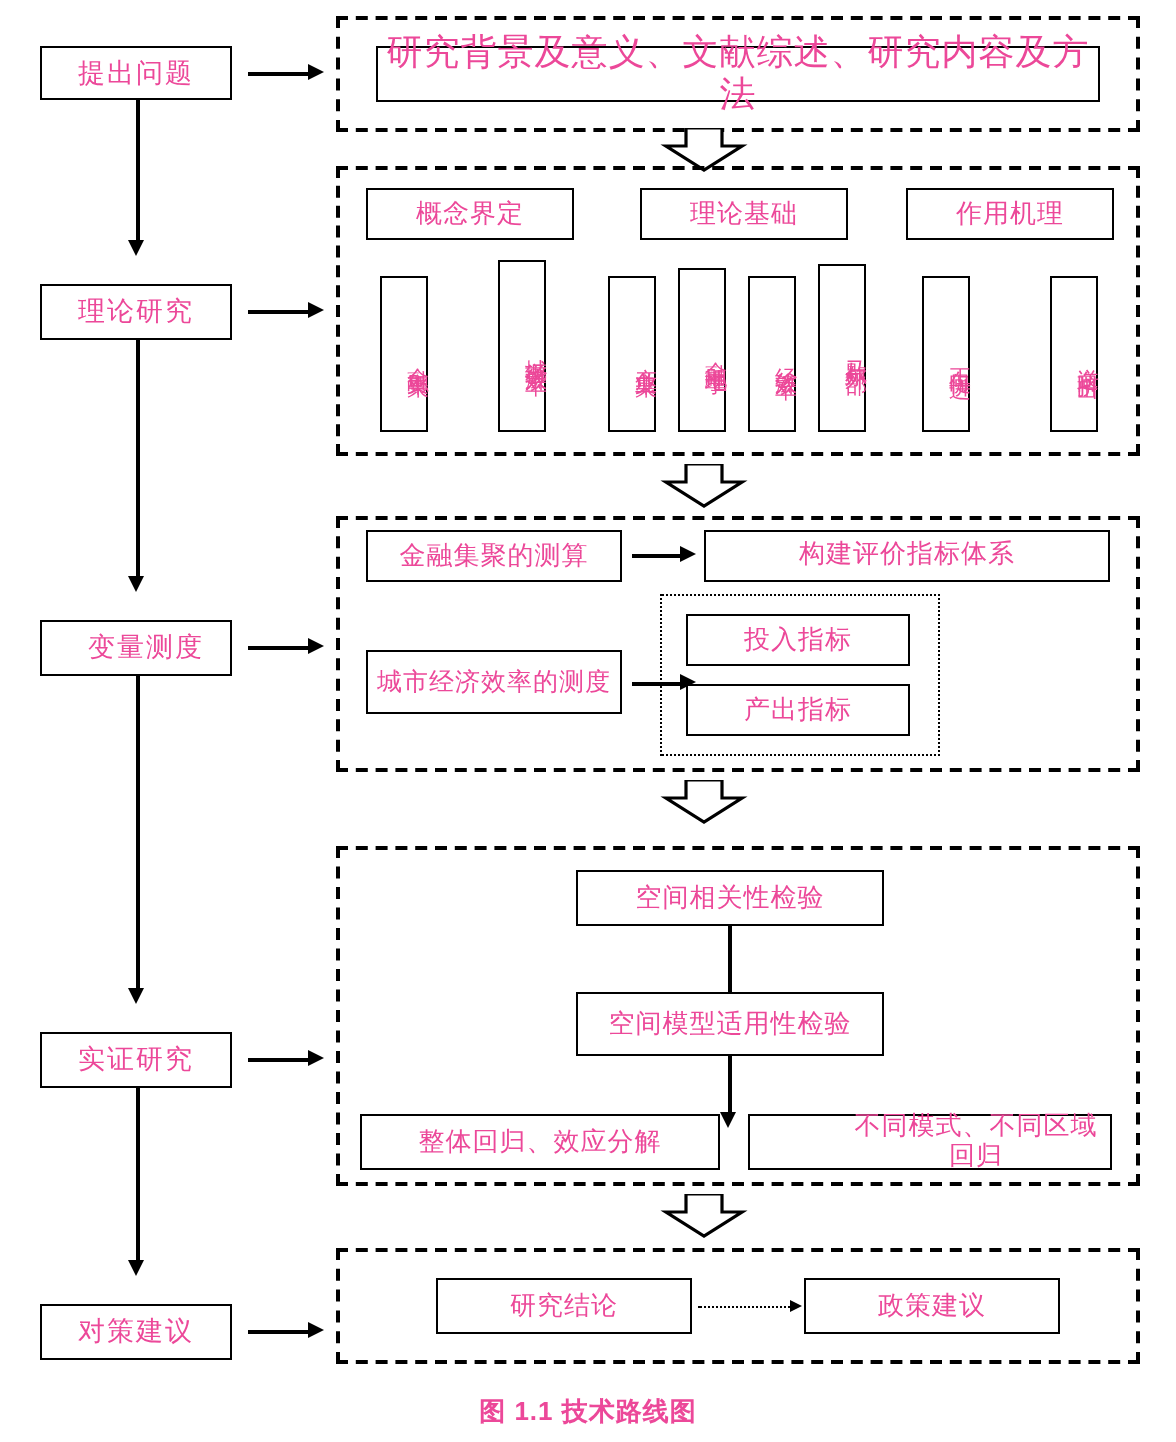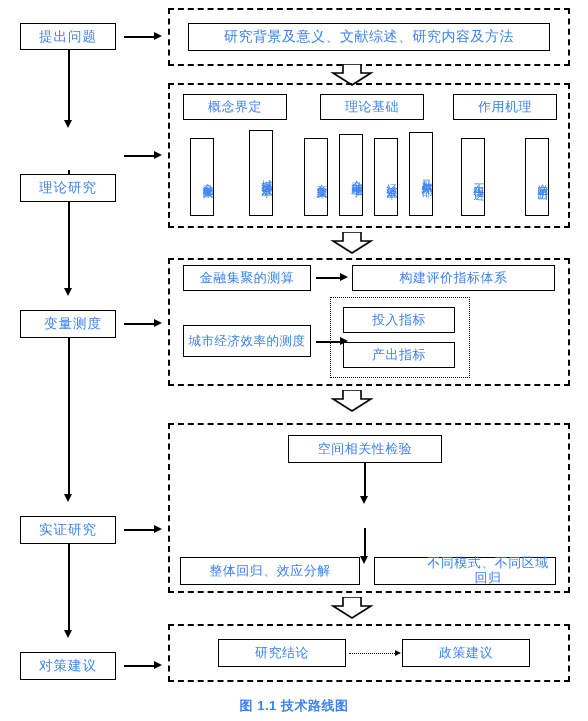--- a/index.html
+++ b/index.html
@@ -6,21 +6,21 @@
     margin: 0;
     padding: 0;
     background: #ffffff;
   }
   #page {
     position: relative;
     width: 588px;
     height: 721px;
     background: #ffffff;
     font-family: "Liberation Serif", "DejaVu Serif", serif;
-    color: #3b82f6;
+    color: #ec4899;
     overflow: hidden;
   }
 
   
   .box {
     position: absolute;
     box-sizing: border-box;
     border: 1.6px solid #000;
     background: #fff;
     display: flex;
@@ -135,21 +135,21 @@
 
   <div class="vline" style="left:68px; top:338px; height:158px;"></div>
   <div class="arrow-down" style="left:63.5px; top:494px;"></div>
 
   <div class="vline" style="left:68px; top:544px; height:88px;"></div>
   <div class="arrow-down" style="left:63.5px; top:630px;"></div>
 
   <div class="box stage-box" style="left:20px; top:23px; width:96px; height:27px;">
     <span>提出问题</span>
   </div>
-  <div class="box stage-box" style="left:20px; top:142px; width:96px; height:28px;margin-top:32px;">
+  <div class="box stage-box" style="left:20px; top:142px; width:96px; height:28px;">
     <span>理论研究</span>
   </div>
   <div class="box stage-box" style="left:20px; top:310px; width:96px; height:28px;padding-left:12px;">
     <span>变量测度</span>
   </div>
   <div class="box stage-box" style="left:20px; top:516px; width:96px; height:28px;">
     <span>实证研究</span>
   </div>
   <div class="box stage-box" style="left:20px; top:652px; width:96px; height:28px;">
     <span>对策建议</span>
@@ -164,21 +164,21 @@
   <div class="hline" style="left:124px; top:323px; width:32px;"></div>
   <div class="arrow-right" style="left:154px; top:318.5px;"></div>
 
   <div class="hline" style="left:124px; top:529px; width:32px;"></div>
   <div class="arrow-right" style="left:154px; top:524.5px;"></div>
 
   <div class="hline" style="left:124px; top:665px; width:32px;"></div>
   <div class="arrow-right" style="left:154px; top:660.5px;"></div>
 
   <div class="dashed-zone" style="left:168px; top:8px; width:402px; height:58px;"></div>
-  <div class="box" style="left:188px; top:23px; width:362px; height:28px; font-size:14px;">
+  <div class="box" style="left:188px; top:23px; width:362px; height:28px; font-size:18px;">
     <span>研究背景及意义、文献综述、研究内容及方法</span>
   </div>
 
   <svg class="block-arrow" style="left:330px; top:64px;" width="44" height="22" viewBox="0 0 44 22">
     <polygon points="13,0 31,0 31,9 41,9 22,21 3,9 13,9" fill="#ffffff" stroke="#000000" stroke-width="1.6"></polygon>
   </svg>
 
   <div class="dashed-zone" style="left:168px; top:83px; width:402px; height:145px;"></div>
 
   <div class="box" style="left:183px; top:94px; width:104px; height:26px;">
@@ -222,21 +222,21 @@
     <polygon points="13,0 31,0 31,9 41,9 22,21 3,9 13,9" fill="#ffffff" stroke="#000000" stroke-width="1.6"></polygon>
   </svg>
 
   <div class="dashed-zone" style="left:168px; top:258px; width:402px; height:128px;"></div>
 
   <div class="box" style="left:183px; top:265px; width:128px; height:26px;">
     <span>金融集聚的测算</span>
   </div>
   <div class="hline" style="left:316px; top:277px; width:26px;"></div>
   <div class="arrow-right" style="left:340px; top:272.5px;"></div>
-  <div class="box" style="left:352px; top:265px; width:203px; height:26px;">
+  <div class="box" style="left:352px; top:265px; width:203px; height:26px;font-family:Liberation Mono, monospace;">
     <span>构建评价指标体系</span>
   </div>
 
   <div class="box" style="left:183px; top:325px; width:128px; height:32px; font-size:12.5px;">
     <span>城市经济效率的测度</span>
   </div>
   <div class="hline" style="left:316px; top:341px; width:26px;"></div>
   <div class="arrow-right" style="left:340px; top:336.5px;"></div>
 
   <div class="dotted-zone" style="left:330px; top:297px; width:140px; height:81px;"></div>
@@ -252,20 +252,23 @@
   </svg>
 
   <div class="dashed-zone" style="left:168px; top:423px; width:402px; height:170px;"></div>
 
   <div class="box" style="left:288px; top:435px; width:154px; height:28px;">
     <span>空间相关性检验</span>
   </div>
   <div class="vline" style="left:364px; top:463px; height:35px;"></div>
   <div class="arrow-down" style="left:359.5px; top:496px;"></div>
 
+  <div class="box" style="left:288px; top:495px; width:154px; height:32px; top:496px;">
+    <span>空间模型适用性检验</span>
+  </div>
   <div class="vline" style="left:364px; top:528px; height:32px;"></div>
   <div class="arrow-down" style="left:359.5px; top:556px;"></div>
 
   <div class="box" style="left:180px; top:557px; width:180px; height:28px;">
     <span>整体回归、效应分解</span>
   </div>
   <div class="box" style="left:374px; top:557px; width:182px; height:28px;padding-left:48px;">
     <span>不同模式、不同区域回归</span>
   </div>
 

